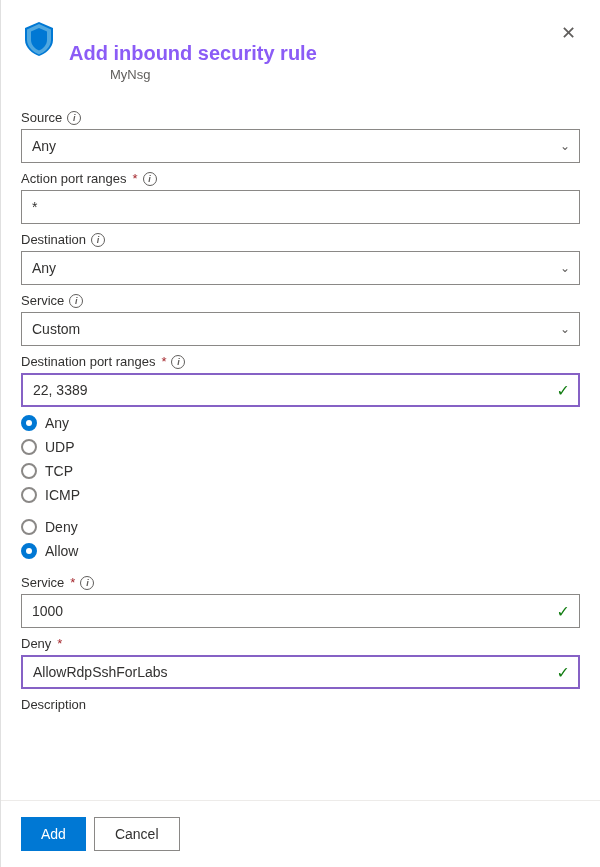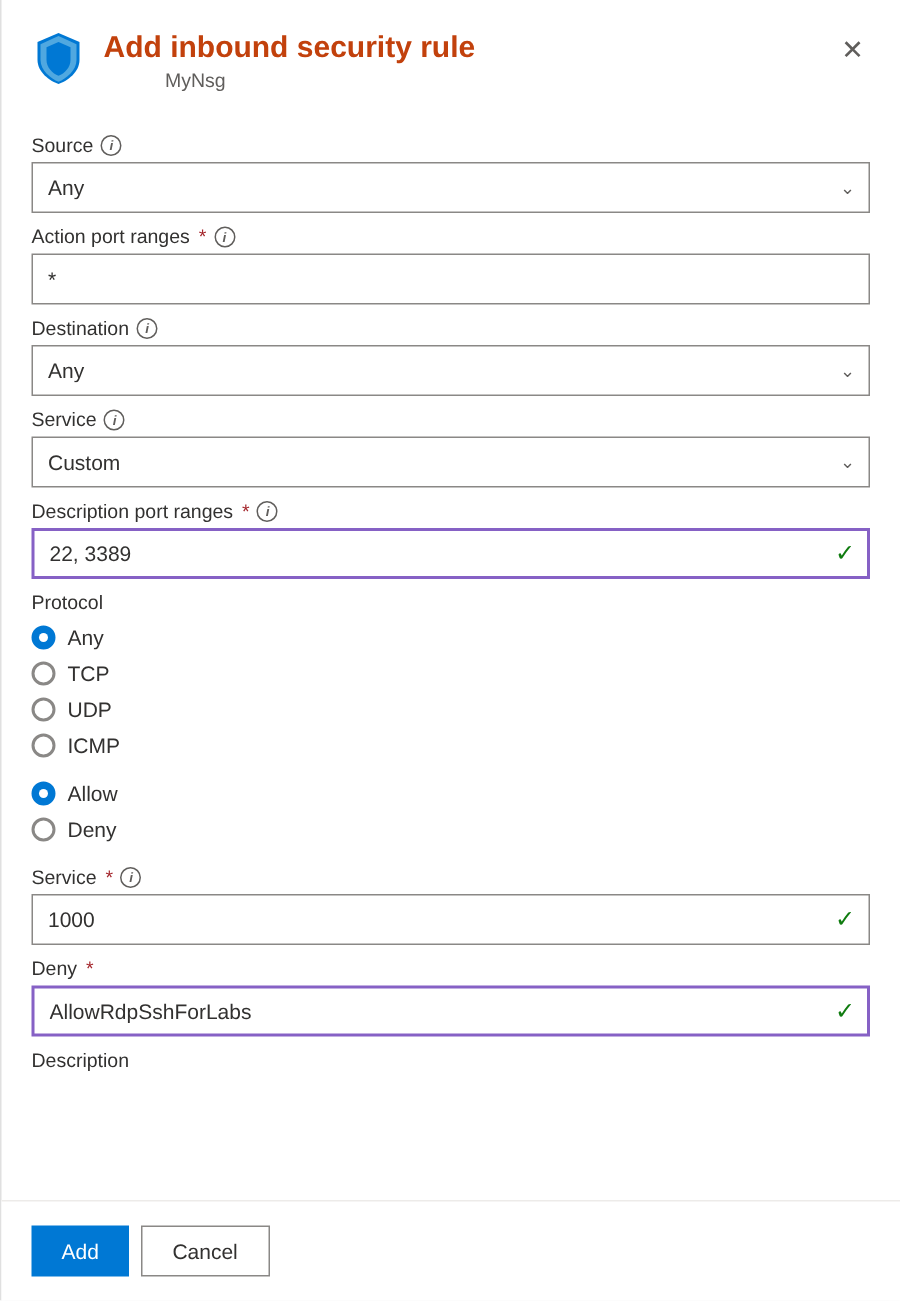--- a/index.html
+++ b/index.html
@@ -32,22 +32,23 @@
       height: 36px;
       margin-right: 12px;
       flex-shrink: 0;
     }
     .header-text {
       flex: 1;
     }
     .header-title {
       font-size: 20px;
       font-weight: 600;
-      color: #c2410c;
+      color: #8b5cf6;
       line-height: 1.2;
+      margin-top: 21px;
     }
     .header-subtitle {
       font-size: 13px;
       color: #605e5c;
       margin-top: 2px;
       margin-left: 41px;
     }
     .close-btn {
       background: none;
       border: none;
@@ -300,61 +301,60 @@
           <option>HTTPS</option>
           <option>RDP</option>
           <option>SSH</option>
         </select>
         <span class="select-chevron">⌄</span>
       </div>
     </div>
 
     <div class="form-group">
       <div class="form-label">
-        <span>Description port ranges</span>
+        <span>Destination port ranges</span>
         <span class="required">*</span>
         <span class="info-icon">i</span>
       </div>
       <div class="input-wrapper">
         <input class="form-input input-active" type="text" value="22, 3389" style="">
         <span class="input-check">✓</span>
       </div>
     </div>
 
     <div class="protocol-section">
-      <div class="section-label">Protocol</div>
       <div class="radio-group">
         <label class="radio-item">
           <div class="radio-input checked"></div>
           <span class="radio-label">Any</span>
         </label>
         <label class="radio-item">
           <div class="radio-input"></div>
+          <span class="radio-label">UDP</span>
+        </label>
+        <label class="radio-item">
+          <div class="radio-input"></div>
           <span class="radio-label">TCP</span>
-        </label>
-        <label class="radio-item">
-          <div class="radio-input"></div>
-          <span class="radio-label">UDP</span>
         </label>
         <label class="radio-item">
           <div class="radio-input"></div>
           <span class="radio-label">ICMP</span>
         </label>
       </div>
     </div>
 
     <div class="action-section">
       <div class="radio-group">
         <label class="radio-item">
+          <div class="radio-input"></div>
+          <span class="radio-label">Deny</span>
+        </label>
+        <label class="radio-item">
           <div class="radio-input checked"></div>
           <span class="radio-label">Allow</span>
-        </label>
-        <label class="radio-item">
-          <div class="radio-input"></div>
-          <span class="radio-label">Deny</span>
         </label>
       </div>
     </div>
 
     <div class="form-group">
       <div class="form-label">
         <span>Service</span>
         <span class="required">*</span>
         <span class="info-icon">i</span>
       </div>

